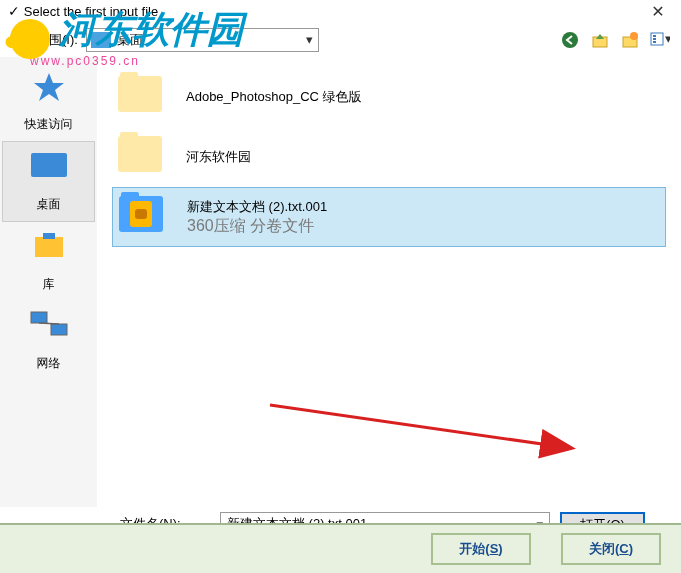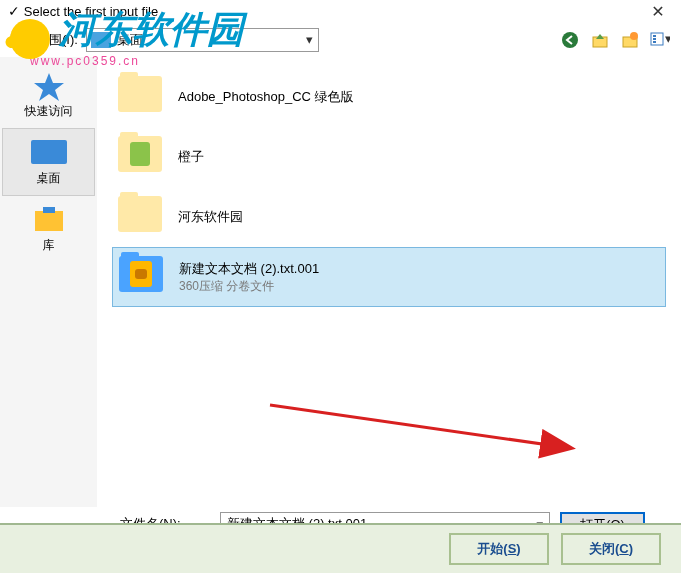--- a/index.html
+++ b/index.html
@@ -21,53 +21,53 @@
 .tb-dropdown { flex: 1; max-width: 310px; height: 24px; border: 1px solid #999; display: flex; align-items: center; padding: 0 4px; background: #fff; }
 .tb-dropdown-icon { width: 20px; height: 16px; background: #4aa3df; margin-right: 6px; }
 .tb-dropdown-text { flex: 1; }
 .tb-dropdown-arrow { color: #333; margin-right: 2px; }
 .tb-spacer { flex: 1; }
 .tb-icon { width: 22px; height: 22px; display: flex; align-items: center; justify-content: center; cursor: pointer; }
 
 .main { display: flex; height: 450px; }
 
 .sidebar { width: 97px; background: #f5f5f5; display: flex; flex-direction: column; padding-top: 5px; }
-.sb-item { display: flex; flex-direction: column; align-items: center; padding: 8px 0; cursor: pointer; gap: 1px; }
+.sb-item { display: flex; flex-direction: column; align-items: center; padding: 8px 0; cursor: pointer; gap: 14px; }
 .sb-item.selected { background: #e8e8e8; border: 1px solid #ccc; margin: 0 2px; }
 .sb-icon { width: 40px; height: 32px; display: flex; align-items: center; justify-content: center; }
 .sb-label { font-size: 12px; color: #000; }
 
 .content { flex: 1; padding: 10px 15px; background: #fff; overflow: auto; }
-.file-item { display: flex; align-items: center; padding: 6px; gap: 12px; cursor: pointer; height: 60px; }
+.file-item { display: flex; align-items: center; padding: 6px; gap: 20px; cursor: pointer; height: 60px; }
 .file-item.selected { background: #cce8f7; border: 1px solid #7ab8e0; }
 .file-icon { width: 48px; height: 42px; flex-shrink: 0; }
 .file-info { display: flex; flex-direction: column; }
 .file-name { color: #000; }
-.file-meta { color: #7a7a7a; font-size: 12px; }
+.file-meta { color: #7a7a7a; font-size: 16px; }
 
 .folder-icon { width: 44px; height: 36px; background: #ffe9a8; border-radius: 3px; position: relative; }
 .folder-icon::before { content: ""; position: absolute; top: -4px; left: 2px; width: 18px; height: 6px; background: #ffe9a8; border-radius: 2px 2px 0 0; }
 .folder-green { position: absolute; width: 20px; height: 24px; background: #8bc34a; border-radius: 3px; left: 12px; top: 6px; }
 .folder-gray { position: absolute; width: 20px; height: 24px; background: #ddd; border-radius: 3px; left: 12px; top: 6px; }
 
 .zip-icon { width: 44px; height: 36px; background: #4aa3ff; border-radius: 3px; position: relative; }
 .zip-icon::before { content: ""; position: absolute; top: -4px; left: 2px; width: 18px; height: 6px; background: #4aa3ff; border-radius: 2px 2px 0 0; }
 .zip-badge { position: absolute; width: 22px; height: 26px; background: #ffb700; border-radius: 3px; left: 11px; top: 5px; }
 .zip-badge::after { content: ""; position: absolute; width: 12px; height: 10px; background: #c97800; border-radius: 3px; top: 8px; left: 5px; }
 
 .bottom-fields { padding: 5px 15px 15px 120px; }
 .field-row { display: flex; align-items: center; gap: 10px; margin-bottom: 10px; }
 .field-label { width: 90px; }
 .field-select { width: 330px; height: 24px; border: 1px solid #999; padding: 0 6px; display: flex; align-items: center; justify-content: space-between; background: #fff; }
 .field-btn { width: 85px; height: 24px; border: 1px solid #999; background: #e1e1e1; cursor: pointer; text-align: center; line-height: 22px; }
 .field-btn.primary { border: 2px solid #0066cc; }
 
 .arrow-overlay { position: absolute; top: 400px; left: 260px; width: 350px; height: 60px; pointer-events: none; z-index: 50; }
 
-.bottom-bar { position: absolute; bottom: 0; left: 0; right: 0; height: 50px; background: #e8f0e0; display: flex; justify-content: flex-end; align-items: center; padding: 0 20px; gap: 12px; border-top: 2px solid #a0b890; }
+.bottom-bar { position: absolute; bottom: 0; left: 0; right: 0; height: 50px; background: #e8f0e0; display: flex; justify-content: flex-end; align-items: center; padding: 0 20px; gap: 30px; border-top: 2px solid #a0b890; }
 .bottom-btn { width: 100px; height: 32px; background: #e8f0e0; border: 2px solid #a8c090; display: flex; align-items: center; justify-content: center; font-size: 16px; font-weight: bold; color: #1a4d8f; cursor: pointer; }
 .bottom-btn u { text-decoration: underline; }
 
 .pink-strip { position: absolute; bottom: 0; left: 0; width: 105px; height: 50px; background: linear-gradient(to right, #e89090, #f5c0b0); }
 </style>
 </head>
 <body>
 
 <div class="watermark">
   <span class="watermark-icon"></span>
@@ -138,39 +138,39 @@
     </div>
     <div class="sb-item">
       <div class="sb-icon">
         <svg width="36" height="30">
             <rect x="4" y="6" width="28" height="20" fill="#ffc233"></rect>
             <rect x="12" y="2" width="12" height="6" fill="#3a8ad8"></rect>
           </svg>
       </div>
       <span class="sb-label">库</span>
     </div>
+    <div class="sb-item">
+      <div class="sb-icon">
+        <svg width="40" height="30">
+            <rect x="2" y="2" width="16" height="11" fill="#3a8ad8" stroke="#666"></rect>
+            <rect x="22" y="14" width="16" height="11" fill="#3a8ad8" stroke="#666"></rect>
+            <line x1="10" y1="13" x2="30" y2="14" stroke="#666" stroke-width="1.5"></line>
+          </svg>
+      </div>
+      <span class="sb-label">网络</span>
+    </div>
   </div>
 
   <div class="content">
     <div class="file-item">
       <div class="file-icon">
           <div class="folder-icon"></div>
         </div>
       <div class="file-info">
           <span class="file-name">Adobe_Photoshop_CC 绿色版</span>
-        </div>
-    </div>
-    <div class="file-item">
-      <div class="file-icon">
-          <div class="folder-icon">
-            <div class="folder-green"></div>
-          </div>
-        </div>
-      <div class="file-info">
-          <span class="file-name">橙子</span>
         </div>
     </div>
     <div class="file-item">
       <div class="file-icon">
           <div class="folder-icon"></div>
         </div>
       <div class="file-info">
           <span class="file-name">河东软件园</span>
         </div>
     </div>

